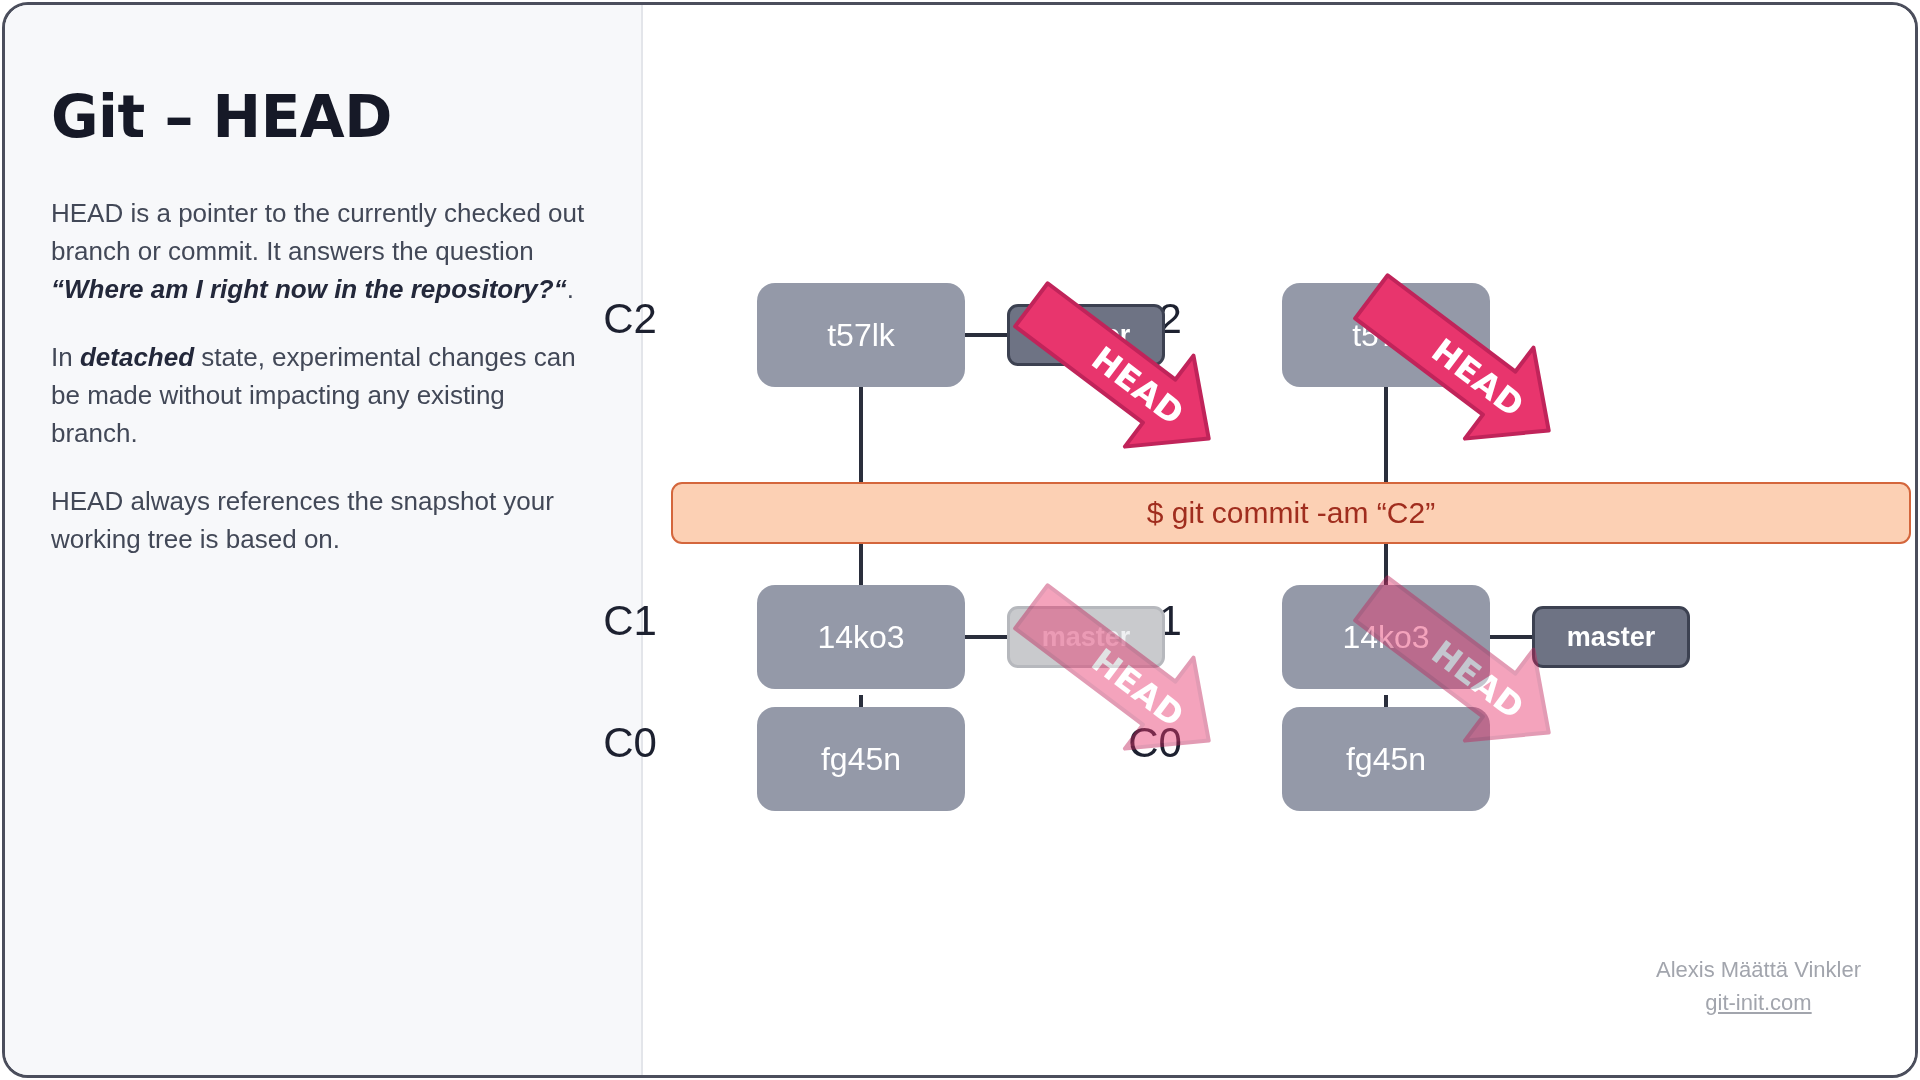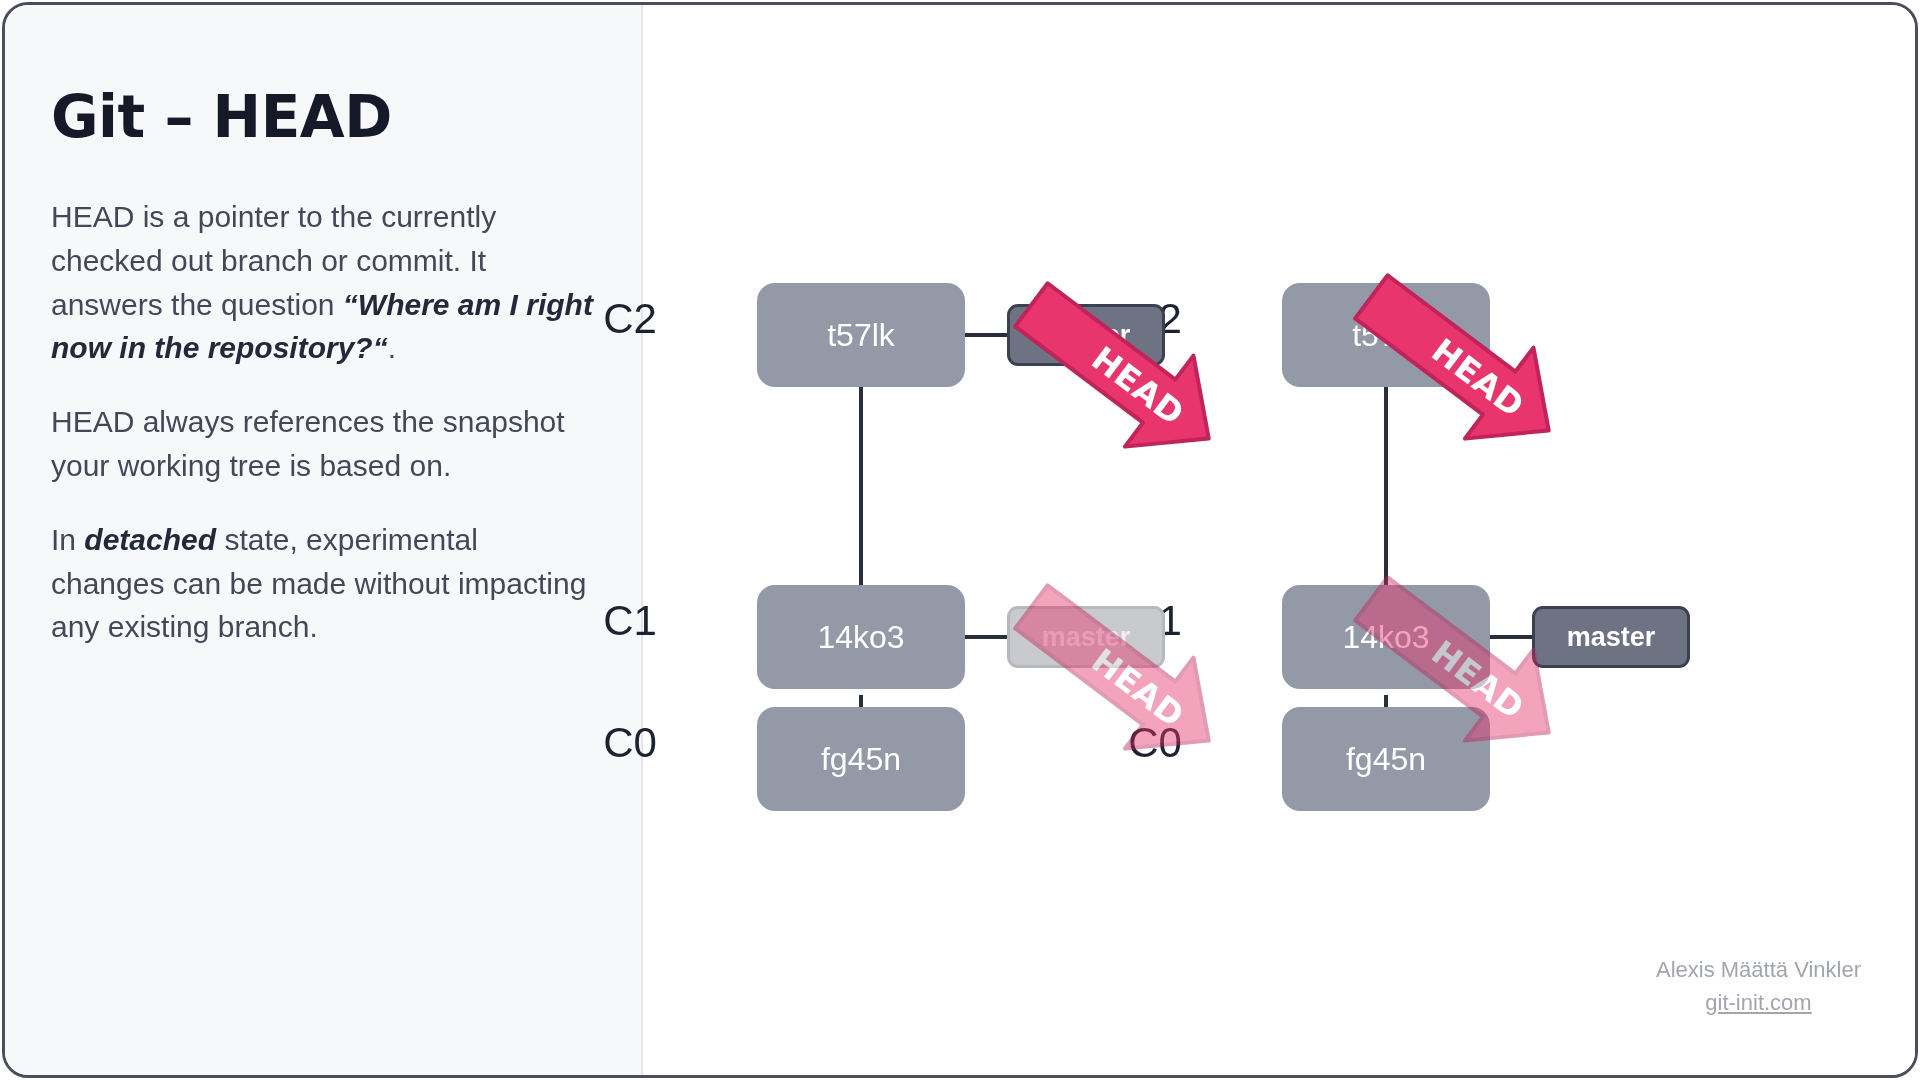--- a/index.html
+++ b/index.html
@@ -31,21 +31,21 @@
   }
   #page-title {
     font-family: "DejaVu Sans", sans-serif;
     font-size: 58px;
     font-weight: 700;
     letter-spacing: -0.5px;
     color: #161927;
     margin-bottom: 44px;
   }
   .para {
-    font-size: 30px;
+    font-size: 26px;
     line-height: 1.46;
     color: #424857;
     margin-bottom: 30px;
   }
   .para b { font-weight: 700; font-style: italic; color: #23283a; }
 
   
   #main {
     position: absolute;
     left: 640px; top: 0;
@@ -186,22 +186,22 @@
   #footer .link { text-decoration: underline; }
 </style>
 </head>
 <body>
 
 <div id="frame">
 
   <div id="sidebar">
     <div id="page-title">Git – HEAD</div>
     <div class="para" id="para-0"><span>HEAD is a pointer to the currently checked out branch or commit. It answers the question </span><b>“Where am I right now in the repository?“</b><span>.</span></div>
+    <div class="para" id="para-2"><span>In </span><b>detached</b><span> state, experimental changes can be made without impacting any existing branch.</span></div>
     <div class="para" id="para-3"><span>HEAD always references the snapshot your working tree is based on.</span></div>
-    <div class="para" id="para-2"><span>In </span><b>detached</b><span> state, experimental changes can be made without impacting any existing branch.</span></div>
   </div>
 
   <div id="vdivider"></div>
 
   <div class="col-title" id="title-attached">Attached HEAD</div>
   <div class="col-title" id="title-detached">Detached HEAD</div>
 
   <div id="main">
 
     <div class="vline" style="left:214px; top:382px; height:212px;"></div>
@@ -252,20 +252,21 @@
     <div class="head-arrow faded" style="left:720px; top:530px;">
       <svg viewBox="0 0 230 118" preserveAspectRatio="none" aria-hidden="true">
         <path d="M0 59 L62 2 L62 32 L222 32 L222 86 L62 86 L62 116 Z" transform="rotate(180 115 59)" fill="#e8356d" stroke="#c0245a" stroke-width="4" stroke-linejoin="round"></path>
       </svg>
       <div class="lbl">HEAD</div>
     </div>
 
     <div class="clabel" style="left:465px; top:714px;">C0</div>
     <div class="node" style="left:637px; top:702px;">fg45n</div>
 
+    <div id="cmd-banner">$ git commit -am “C2”</div>
 
     <div id="footer">
       <div>Alexis Määttä Vinkler</div>
       <div class="link">git-init.com</div>
     </div>
 
   </div>
 </div>
 
 </body></html>

